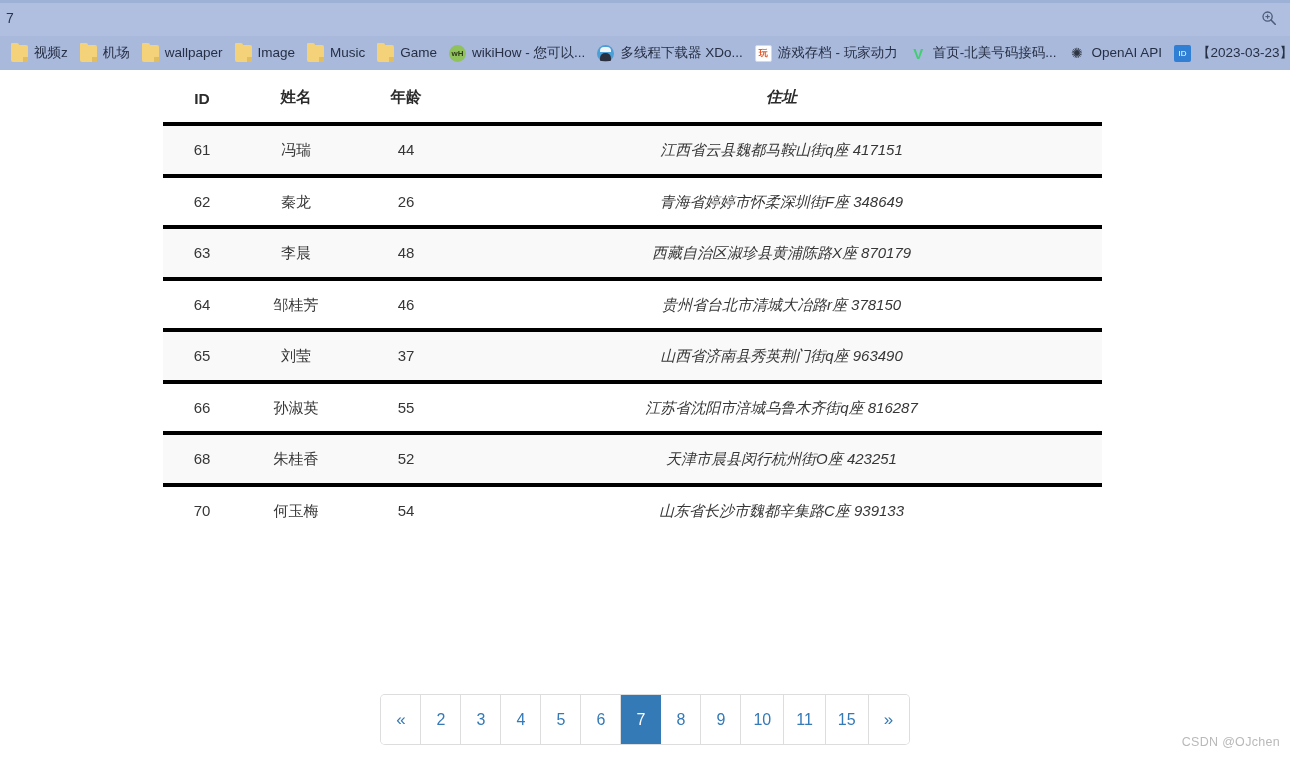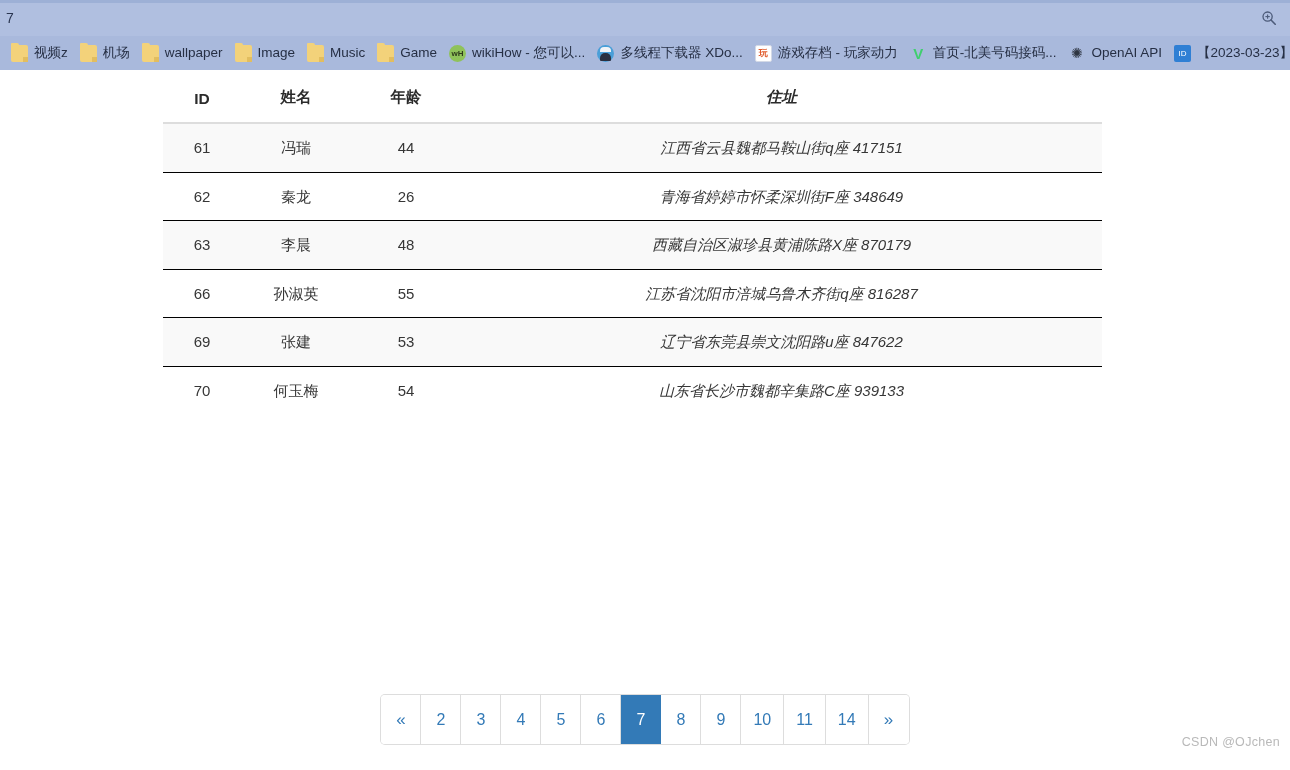--- a/index.html
+++ b/index.html
@@ -182,21 +182,21 @@
     padding: 12px 8px 14px 8px;
     border-bottom: 2px solid #dddddd;
     font-weight: bold;
     color: #2b2b2b;
     font-size: 15.5px;
     text-align: center;
     vertical-align: bottom;
   }
   table#people-table tbody td {
     padding: 14px 8px;
-    border-top: 1px solid #000000;
+    border-top: 4px solid #000000;
     text-align: center;
     color: #363636;
     font-size: 15px;
     line-height: 1.3;
   }
   table#people-table tbody tr:nth-child(odd) td {
     background: #f9f9f9;
   }
   .col-id    { width: 78px; }
   .col-name  { width: 110px; }
@@ -347,30 +347,42 @@
             <td class="col-age">26</td>
             <td class="col-addr">青海省婷婷市怀柔深圳街F座 348649</td>
           </tr>
           <tr>
             <td class="col-id">63</td>
             <td class="col-name">李晨</td>
             <td class="col-age">48</td>
             <td class="col-addr">西藏自治区淑珍县黄浦陈路X座 870179</td>
           </tr>
           <tr>
+            <td class="col-id">64</td>
+            <td class="col-name">邹桂芳</td>
+            <td class="col-age">46</td>
+            <td class="col-addr">贵州省台北市清城大冶路r座 378150</td>
+          </tr>
+          <tr>
+            <td class="col-id">65</td>
+            <td class="col-name">刘莹</td>
+            <td class="col-age">37</td>
+            <td class="col-addr">山西省济南县秀英荆门街q座 963490</td>
+          </tr>
+          <tr>
             <td class="col-id">66</td>
             <td class="col-name">孙淑英</td>
             <td class="col-age">55</td>
             <td class="col-addr">江苏省沈阳市涪城乌鲁木齐街q座 816287</td>
           </tr>
           <tr>
-            <td class="col-id">69</td>
-            <td class="col-name">张建</td>
-            <td class="col-age">53</td>
-            <td class="col-addr">辽宁省东莞县崇文沈阳路u座 847622</td>
+            <td class="col-id">68</td>
+            <td class="col-name">朱桂香</td>
+            <td class="col-age">52</td>
+            <td class="col-addr">天津市晨县闵行杭州街O座 423251</td>
           </tr>
           <tr>
             <td class="col-id">70</td>
             <td class="col-name">何玉梅</td>
             <td class="col-age">54</td>
             <td class="col-addr">山东省长沙市魏都辛集路C座 939133</td>
           </tr>
         </tbody>
     </table>
   </div>
@@ -404,21 +416,21 @@
         <li>
           <a class="page-link">9</a>
         </li>
         <li>
           <a class="page-link">10</a>
         </li>
         <li>
           <a class="page-link">11</a>
         </li>
         <li>
-          <a class="page-link">14</a>
+          <a class="page-link">15</a>
         </li>
         <li>
           <a class="page-link is-arrow">»</a>
         </li>
       </ul>
   </nav>
 
   <div id="csdn-watermark">CSDN @OJchen</div>
 </div>
 

